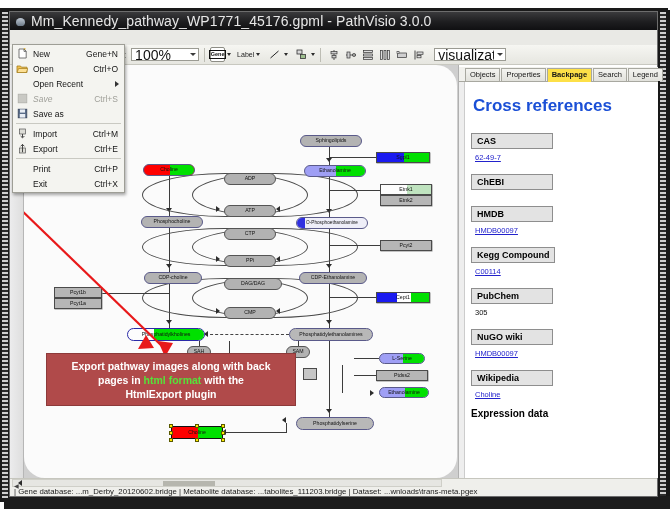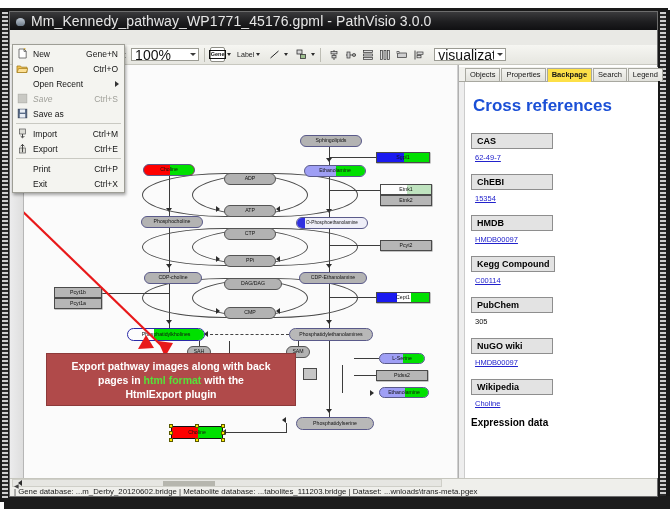--- a/index.html
+++ b/index.html
@@ -133,20 +133,21 @@
   }
   .canvas-scroll-l {
     position: absolute; left: 0; top: 0; width: 14px; height: 413px;
     background: linear-gradient(90deg,#ececed,#dedede);
     border-right: 1px solid #b6b6b6;
   }
   .canvas {
     position: absolute; left: 14px; top: 0; width: 433px; height: 413px;
     background: #fbfbfb;
     overflow: hidden;
+    border-radius: 21px;
   }
   .right-panel {
     position: absolute; left: 448px; top: 0; width: 199px; height: 413px;
     background: #ffffff; border-left: 1px solid #b0b0b0;
   }
 
   
   .tabs {
     position: absolute; left: 0; top: 2px; width: 199px; height: 15px;
     display: flex; align-items: flex-end; padding-left: 6px;
@@ -609,21 +610,20 @@
         <div class="panel-body">
           <div class="xref-title">Cross references</div>
 
           <div class="xref-block">
             <div class="xref-head">CAS</div>
             <a class="xref-val" href="#">62-49-7</a>
           </div>
 
           <div class="xref-block">
             <div class="xref-head">ChEBI</div>
-            <a class="xref-val" href="#">15354</a>
           </div>
 
           <div class="xref-block">
             <div class="xref-head">HMDB</div>
             <a class="xref-val" href="#">HMDB00097</a>
           </div>
 
           <div class="xref-block">
             <div class="xref-head">Kegg Compound</div>
             <a class="xref-val" href="#">C00114</a>

